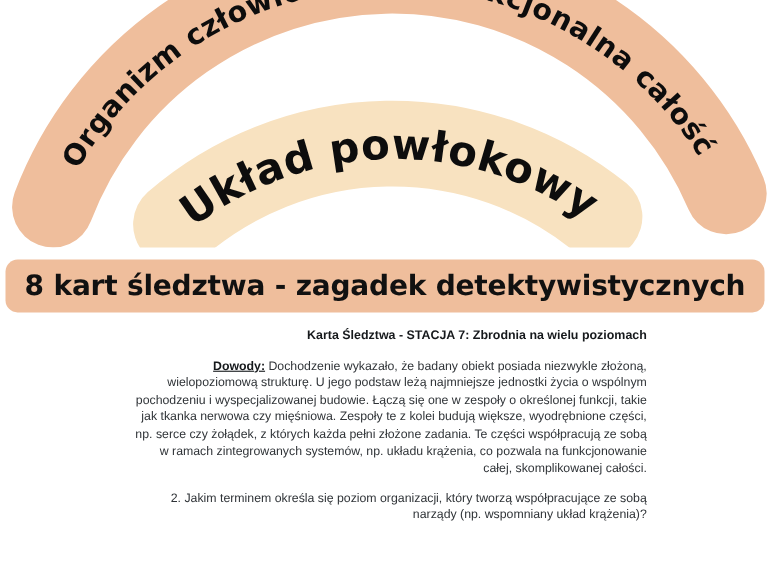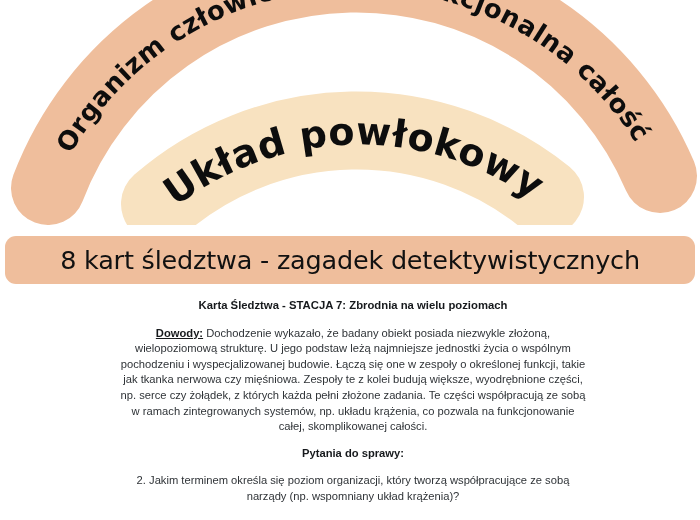--- a/index.html
+++ b/index.html
@@ -54,21 +54,21 @@
     width: 690px;
     height: 48px;
     background: #EFBE9C;
     border-radius: 11px;
     display: flex;
     align-items: center;
     justify-content: center;
   }
   .banner-label {
     font-family: "DejaVu Sans", sans-serif;
-    font-weight: 400;
+    font-weight: 700;
     font-size: 27px;
     color: #111111;
     letter-spacing: -0.2px;
     white-space: nowrap;
   }
 
   
   .content {
     position: absolute;
     left: 118px;
@@ -80,21 +80,21 @@
     line-height: 15.6px;
   }
   .content .case-title {
     font-weight: 700;
     color: #16191c;
     margin: 0 0 12px 0;
     font-size: 11.3px;
   }
   .content p {
     margin: 0 0 11px 0;
-    text-align: center;
+    text-align: right;
   }
   .content .lead { font-weight: 700; color: #16191c; text-decoration: underline; }
   .content .section-head {
     font-weight: 700;
     color: #16191c;
     margin: 0 0 12px 0;
   }
   .content .question { margin: 0 0 11px 0; }
   .content .question:last-child { margin-bottom: 0; }
 </style>
@@ -132,19 +132,18 @@
   <div class="banner">
     <span class="banner-label" style="font-size: 25.5px;">8 kart śledztwa - zagadek detektywistycznych</span>
   </div>
 
   <div class="content">
 
     <p class="case-title">Karta Śledztwa - STACJA 7: Zbrodnia na wielu poziomach</p>
 
     <p><span class="lead">Dowody:</span><span> Dochodzenie wykazało, że badany obiekt posiada niezwykle złożoną, wielopoziomową strukturę. U jego podstaw leżą najmniejsze jednostki życia o wspólnym pochodzeniu i wyspecjalizowanej budowie. Łączą się one w zespoły o określonej funkcji, takie jak tkanka nerwowa czy mięśniowa. Zespoły te z kolei budują większe, wyodrębnione części, np. serce czy żołądek, z których każda pełni złożone zadania. Te części współpracują ze sobą w ramach zintegrowanych systemów, np. układu krążenia, co pozwala na funkcjonowanie całej, skomplikowanej całości.</span></p>
 
-    <p class="section-head">Pytania do sprawy:</p>
 
     <p class="question">2. Jakim terminem określa się poziom organizacji, który tworzą współpracujące ze sobą narządy (np. wspomniany układ krążenia)?</p>
 
   </div>
 
 </div>
 
 </body></html>

